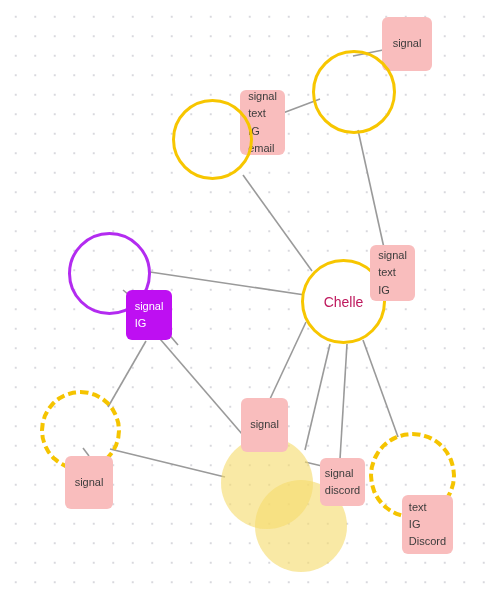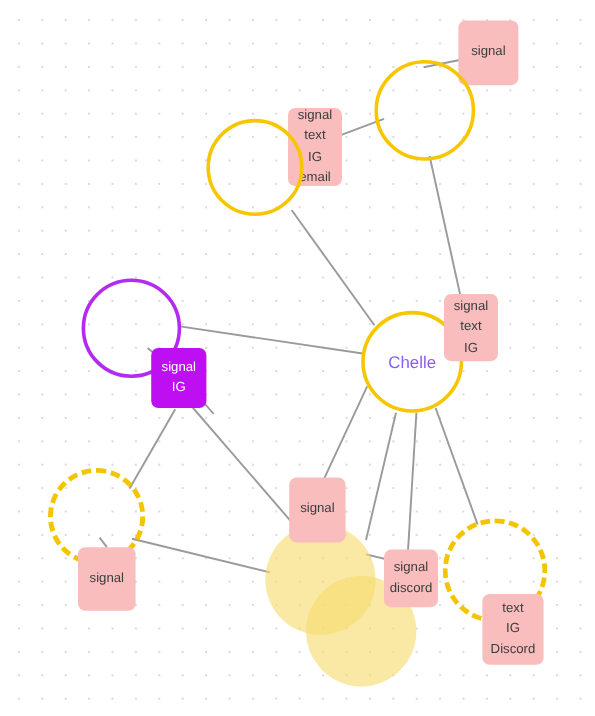--- a/index.html
+++ b/index.html
@@ -52,40 +52,39 @@
   .circle-filled-yellow {
     border: none;
     background: rgba(246, 220, 110, 0.62);
   }
   .box-node {
     border-radius: 6px;
     display: flex;
     flex-direction: column;
     align-items: center;
     justify-content: center;
-    text-align: center;
     line-height: 1.55;
   }
   .box-pink {
     background: #F9BDBD;
     color: #3a3a3a;
   }
   .box-purple {
     background: #BE0FF2;
     color: #ffffff;
   }
   .node-label {
     font-size: 11px;
     color: #3c3c3c;
     white-space: pre-line;
     pointer-events: none;
   }
   .center-label {
     font-size: 14px;
-    color: #8b5cf6;
+    color: #be185d;
   }
   .purple-label {
     font-size: 11px;
     color: #ffffff;
     white-space: pre-line;
   }
 </style>
 </head>
 <body>
 

